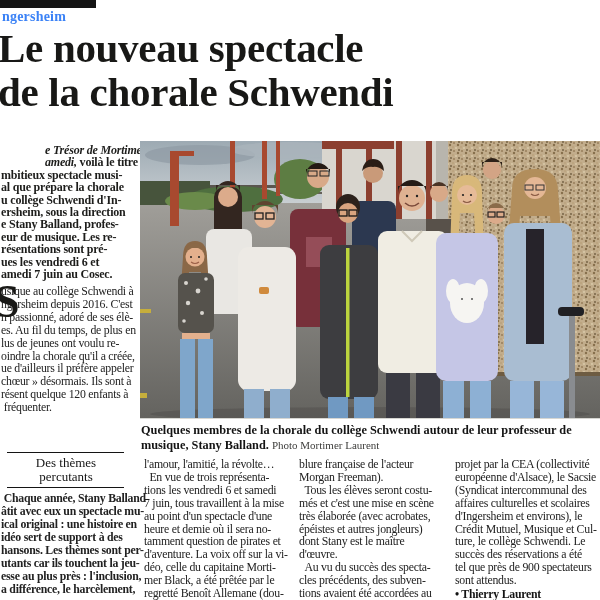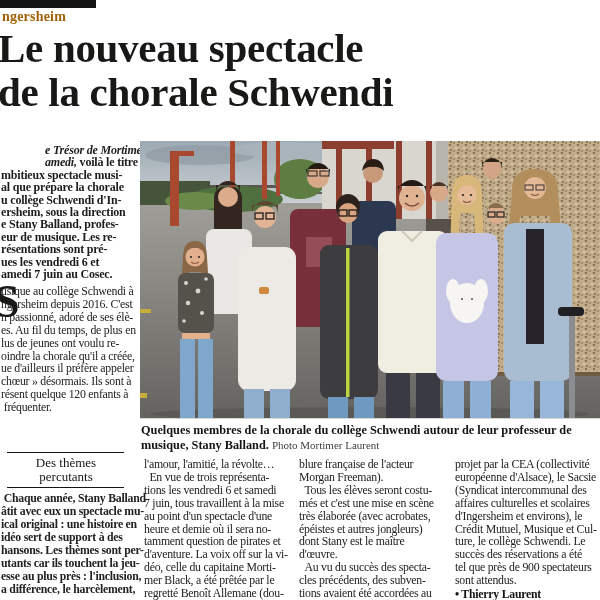--- a/index.html
+++ b/index.html
@@ -1,20 +1,20 @@
 <!DOCTYPE html>
 <html><head>
 <meta charset="utf-8">
 <style>
   html,body{margin:0;padding:0;background:#fff;}
   #page{position:relative;width:600px;height:600px;overflow:hidden;background:#fff;
         font-family:"Liberation Serif","DejaVu Serif",serif;color:#1d1d1b;}
   .abs{position:absolute;}
   #topbar{left:0;top:0;width:96px;height:8px;background:#141414;}
-  #kicker{left:2px;top:9px;font-size:14px;font-weight:bold;color:#a16207;letter-spacing:.2px;}
+  #kicker{left:2px;top:9px;font-size:14px;font-weight:bold;color:#3b82f6;letter-spacing:.2px;}
   #headline{left:-2px;top:26px;font-size:41px;font-weight:bold;line-height:44px;
             color:#181816;letter-spacing:-0.3px;white-space:nowrap;}
   .lead{left:1px;top:144px;width:140px;font-size:12px;line-height:12.4px;font-weight:bold;
         letter-spacing:-0.2px;white-space:nowrap;}
   .bodytxt{font-size:11.8px;line-height:12.9px;letter-spacing:-0.25px;white-space:nowrap;color:#222;}
   #para2{left:1px;top:285px;width:140px;}
   #dropcap{position:absolute;left:-7px;top:-3px;font-size:46px;line-height:40px;font-weight:bold;color:#181816;}
   #para2-first{padding-left:29px;}
   .rule{left:7px;width:117px;border-top:1.6px solid #141414;height:0;}
   #rule1{top:452px;}

